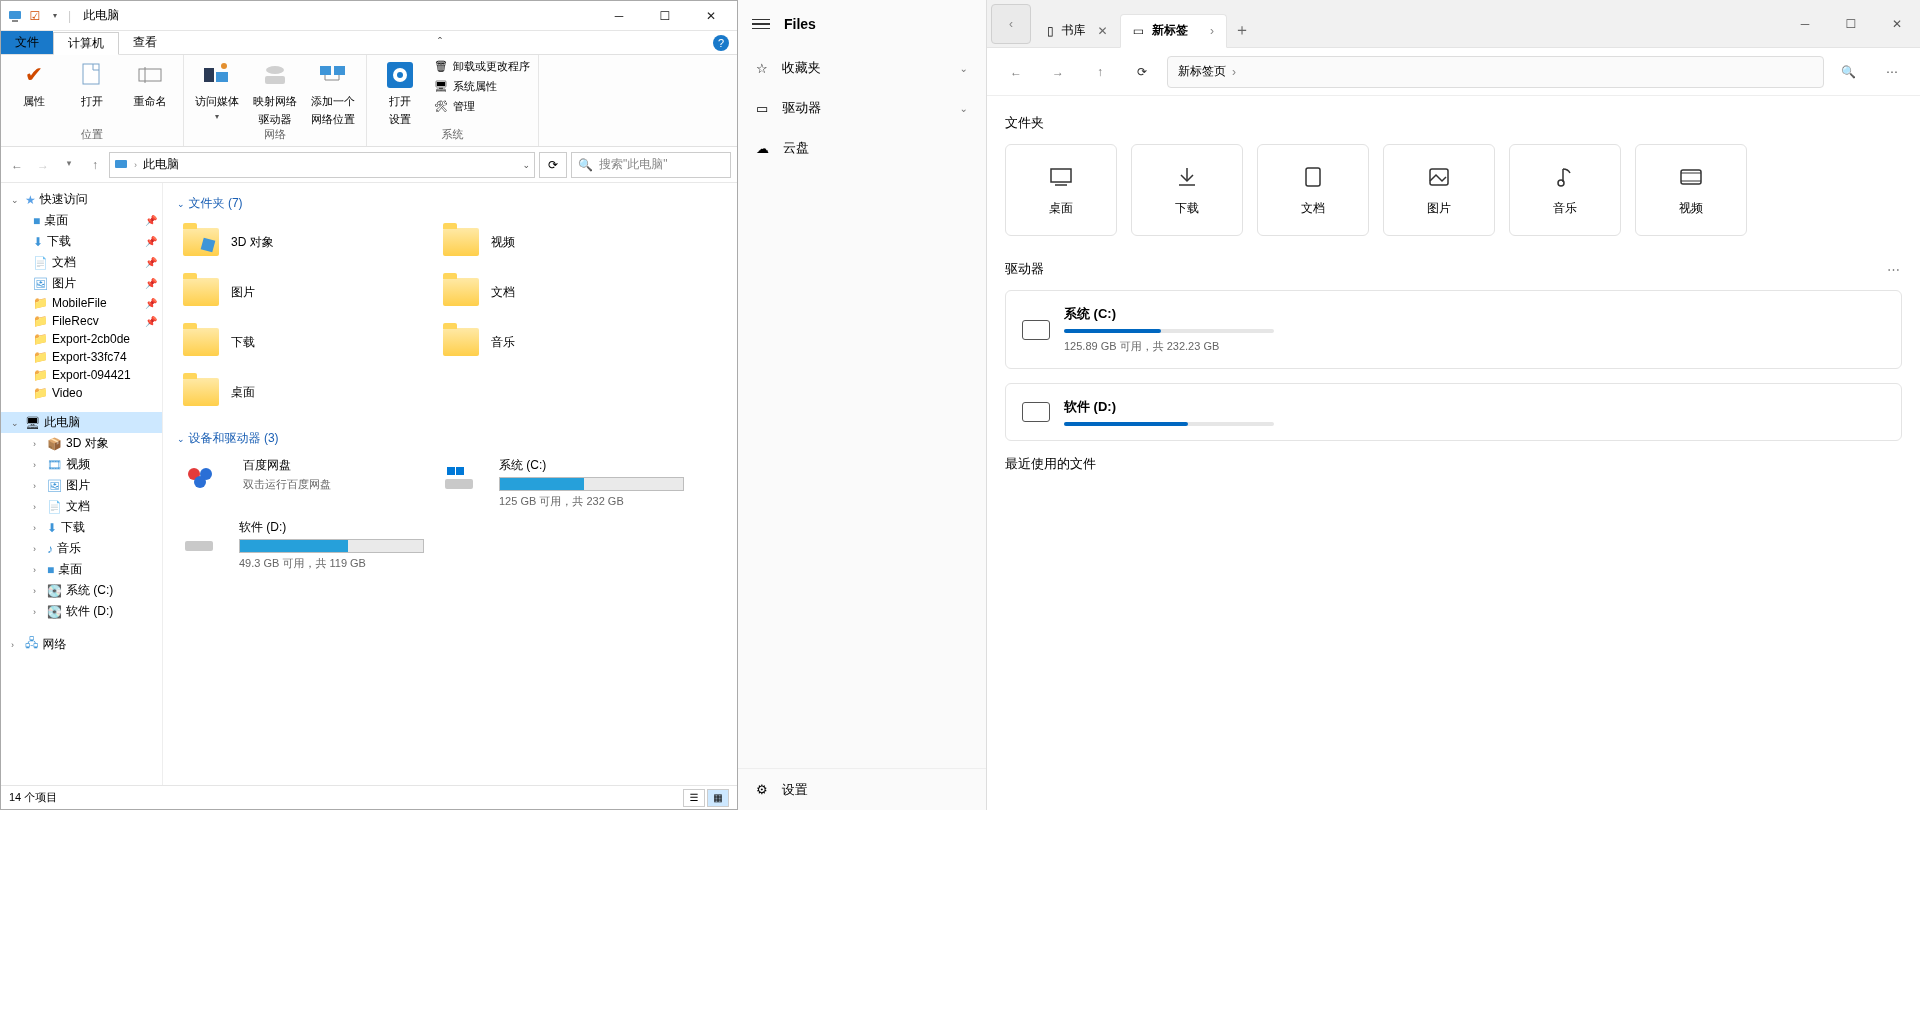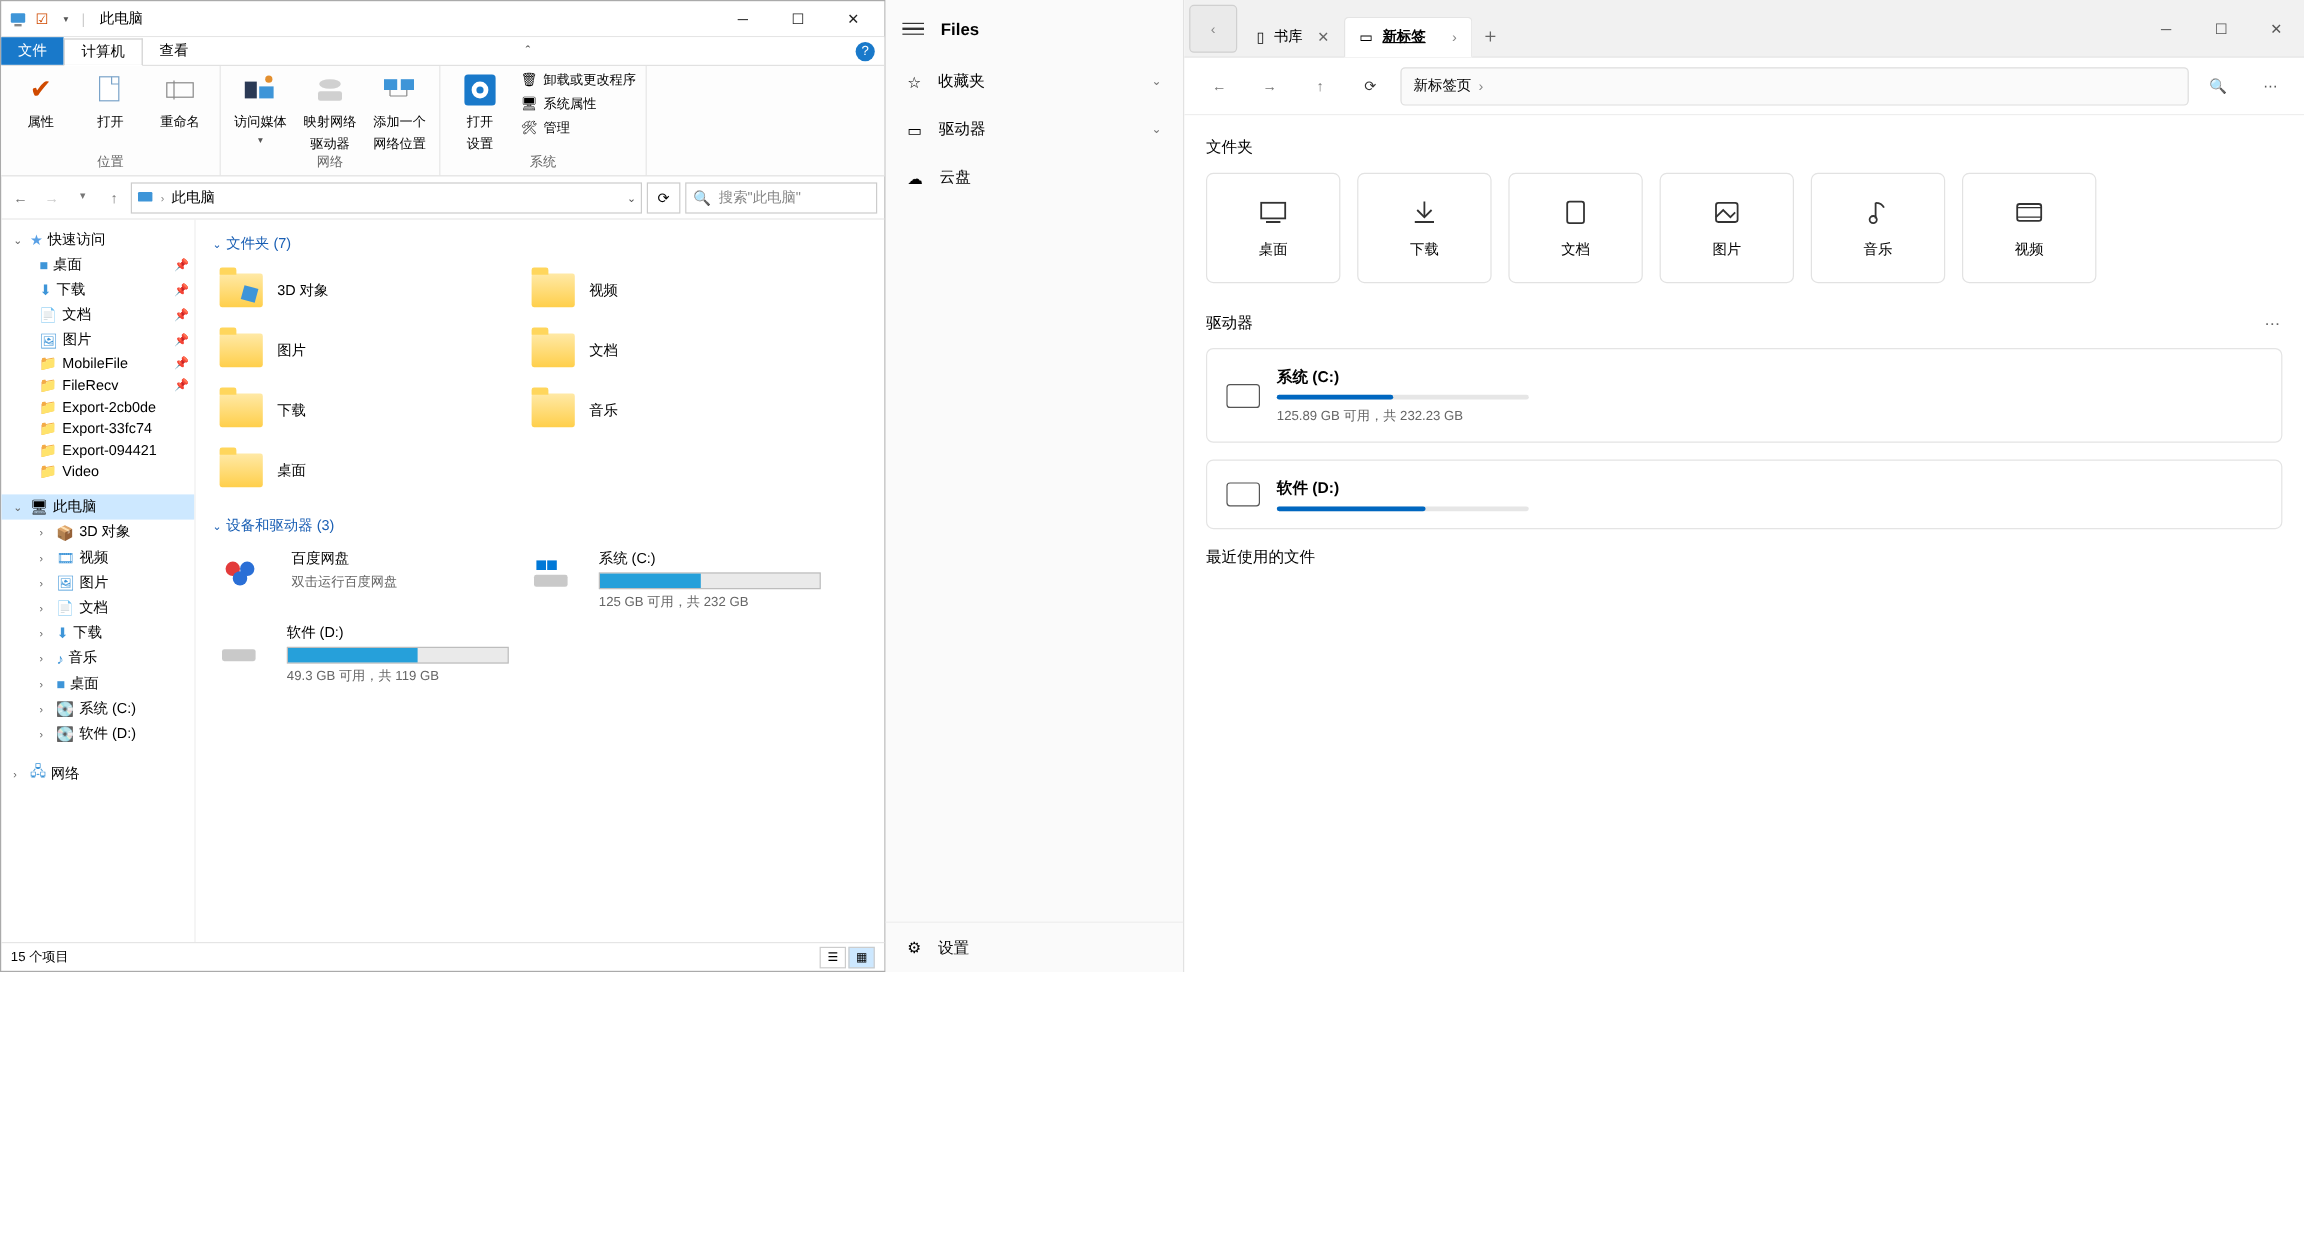--- a/index.html
+++ b/index.html
@@ -9,21 +9,21 @@
 .win-explorer { width: 738px; height: 810px; border: 1px solid #aaa; display: flex; flex-direction: column; background: #fff; }
 .titlebar { height: 30px; display: flex; align-items: center; padding: 0 3px; border-bottom: 1px solid #e5e5e5; }
 .titlebar .qat { display: flex; gap: 6px; align-items: center; padding-left: 4px;}
 .titlebar .title { margin-left: 12px; font-size: 12px; }
 .titlebar .spacer { flex: 1; }
 .winbtns { display: flex; }
 .winbtn { width: 46px; height: 30px; display: flex; align-items: center; justify-content: center; color: #222; }
 
 .ribbon-tabs { height: 24px; display: flex; align-items: stretch; background: #fff; border-bottom: 1px solid #e1e1e1;}
 .ribbon-tab { padding: 0 14px; display: flex; align-items: center; font-size: 12px; cursor: default; }
-.ribbon-tab.file { background: #1979ca; color: #ffffff; }
+.ribbon-tab.file { background: #1979ca; color: #000000; }
 .ribbon-tab.active { border: 1px solid #d0d0d0; border-bottom: 1px solid #fff; position: relative; top: 1px; }
 .ribbon-tabs .help { margin-left: auto; margin-right: 8px; width: 16px; height: 16px; border-radius: 50%; background: #1979ca; color: #fff; font-size: 11px; display: flex; align-items: center; justify-content: center; align-self: center;}
 .ribbon-tabs .chev { align-self:center; margin-left:auto; margin-right:4px; color:#555;}
 
 .ribbon-body { height: 92px; display: flex; background: #fdfdfd; border-bottom: 1px solid #e1e1e1; }
 .ribbon-group { border-right: 1px solid #e6e6e6; display: flex; flex-direction: column; align-items: center; padding: 2px 6px; }
 .ribbon-group .items { display: flex; gap: 4px; flex: 1; align-items: flex-start; }
 .ribbon-group .group-label { font-size: 11px; color: #666; padding-bottom: 2px; }
 .rb-btn { display: flex; flex-direction: column; align-items: center; width: 54px; padding-top: 2px; font-size: 11px; gap: 3px; text-align: center; }
 .rb-icon { width: 32px; height: 32px; display: flex; align-items: center; justify-content: center;}
@@ -486,21 +486,21 @@
                 <div class="fill" style="width:59%;"></div>
               </div>
               <span class="drv-sub">49.3 GB 可用，共 119 GB</span>
             </div>
         </div>
       </div>
     </div>
   </div>
 
   <div class="statusbar">
-    <span>15 个项目</span>
+    <span>14 个项目</span>
     <div class="status-right">
       <div class="vb">☰</div>
       <div class="vb" style="background:#cde8ff;">▦</div>
     </div>
   </div>
 </div>
 
 <div class="files-panel">
   <div class="files-hdr">
     <div class="hamb">
@@ -534,21 +534,21 @@
 <div class="files-app">
   <div class="fa-titlebar">
     <div class="fa-back">‹</div>
     <div class="tab">
         <span>▯</span>
         <span>书库</span>
         <span class="close">✕</span>
       </div>
     <div class="tab active">
         <span>▭</span>
-        <span style="font-weight:600;text-decoration:underline;">新标签</span>
+        <span style="font-weight:600;">新标签</span>
         <span style="margin-left:14px;color:#888;">›</span>
       </div>
     <div class="tab-add">＋</div>
     <div class="fa-winbtns">
       <div class="fa-winbtn">─</div>
       <div class="fa-winbtn">☐</div>
       <div class="fa-winbtn">✕</div>
     </div>
   </div>
 

